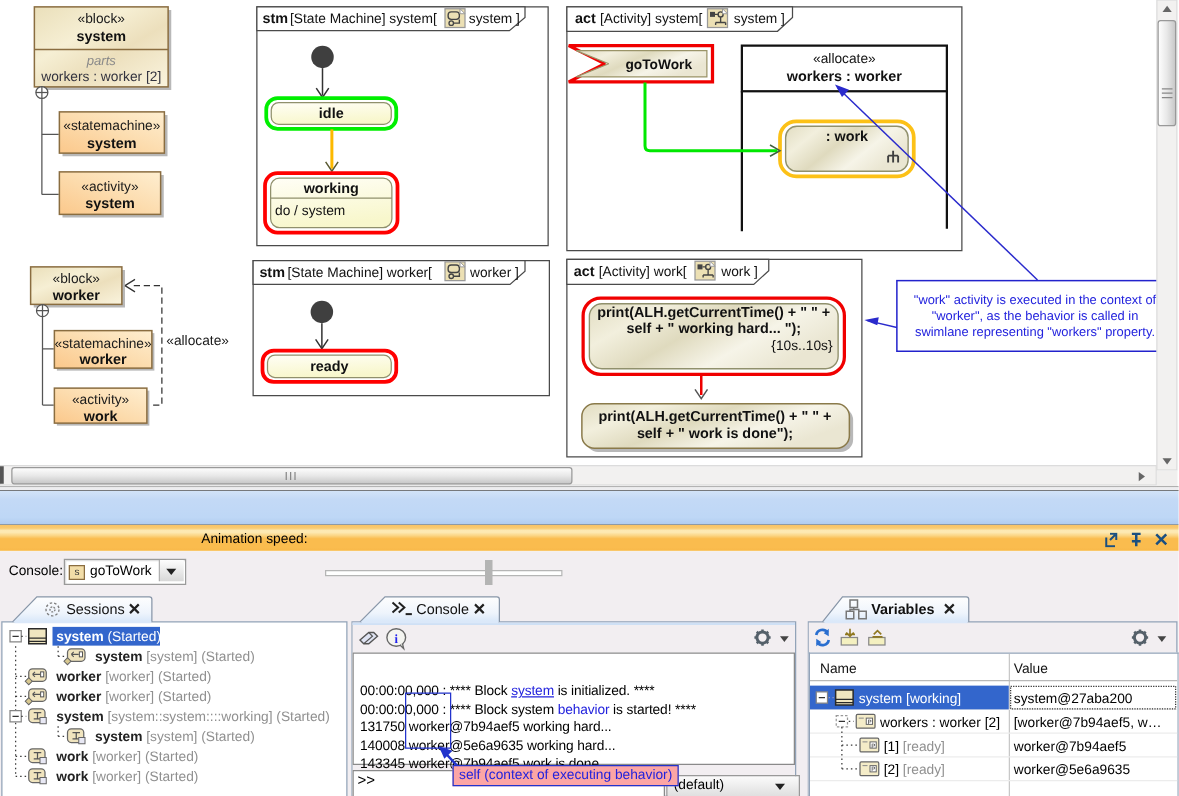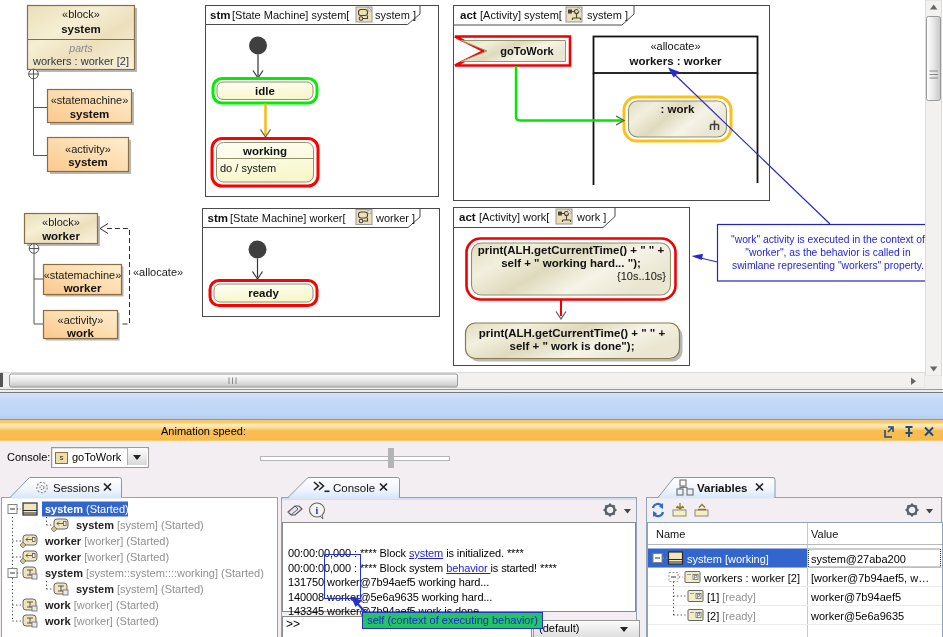--- a/index.html
+++ b/index.html
@@ -407,35 +407,35 @@
           <line x1="9.8" y1="9.8" x2="11.6" y2="11.6"></line>
           <line x1="11.6" y1="2.4" x2="9.8" y2="4.2"></line>
           <line x1="2.4" y1="11.6" x2="4.2" y2="9.8"></line>
         </g>
 </g>
 <path d="M343,39 l3.5,4.5 l3.5,-4.5 Z" fill="#444"></path>
 </svg>
 <div class="abs" style="left:282px;top:522px;width:352px;height:88px;background:#fff;border:1px solid #8a8a8a;"></div>
 <div class="abs" style="left:288px;top:527px;width:344px;font-size:11px;line-height:14.5px;color:#000;letter-spacing:-0.1px;margin-top:19px;">
 00:00:00,000 : **** Block <span style="color:#2222dd;text-decoration:underline;">system</span> is initialized. ****<br>
-00:00:00,000 : **** Block system <span style="color:#2222dd;text-decoration:underline;">behavior </span>is started! ****<br>
+00:00:00,000 : **** Block system <span style="color:#2222dd;">behavior </span>is started! ****<br>
 131750 worker@7b94aef5 working hard...<br>
 140008 worker@5e6a9635 working hard...<br>
 143345 worker@7b94aef5 work is done
 </div>
 <div class="abs" style="left:324px;top:554px;width:35px;height:43px;border:1px solid #2233cc;"></div>
 <svg class="abs" style="left:345px;top:595px;width:30px;height:25px">
 <line x1="9" y1="5" x2="23" y2="20" stroke="#2233cc" stroke-width="2"></line>
 <polygon points="6,2 17,5.5 10.5,12" fill="#2233cc"></polygon>
 </svg>
 <div class="abs" style="left:282px;top:616px;width:245px;height:21px;background:#fff;border:1px solid #8a8a8a;font-size:12px;color:#000;padding-left:3px;">&gt;&gt;</div>
 <div class="abs" style="left:533px;top:620px;width:105px;height:17px;background:linear-gradient(#fbfbfb,#dddddd);border:1px solid #999;"></div>
 <div class="abs" style="left:539px;top:622px;font-size:11px;color:#000;">(default)</div>
 <div class="abs" style="left:620px;top:627px;width:0px;height:0px;border-left:4px solid transparent;border-right:4px solid transparent;border-top:5px solid #222;"></div>
-<div class="abs" style="left:362px;top:612px;width:179px;height:15px;background:#22c55e;border:1px solid #2233cc;font-size:11px;color:#2222dd;text-align:center;line-height:15px;z-index:5;">self (context of executing behavior)</div>
+<div class="abs" style="left:362px;top:612px;width:179px;height:15px;background:#fca5a5;border:1px solid #2233cc;font-size:11px;color:#2222dd;text-align:center;line-height:15px;z-index:5;">self (context of executing behavior)</div>
 
 <svg class="abs" style="left:646px;top:470px" width="297" height="167">
 <rect x="0.5" y="27.5" width="295" height="139.5" fill="#f2eef1" stroke="#92a3b8"></rect>
 <path d="M12,27.5 L28,7.5 H127 Q129,7.5 129,9.5 V27.5" fill="url(#tabG3)" stroke="#8896a8"></path>
       <rect x="13.5" y="26.8" width="114.5" height="1.8" fill="#dbe8f9"></rect>
 <defs>
         <linearGradient id="tabG3" x1="0" y1="0" x2="0" y2="1">
 <stop offset="0" stop-color="#fefefe"></stop>
           <stop offset="0.65" stop-color="#eef4fc"></stop>
           <stop offset="1" stop-color="#d8e7f9"></stop>

